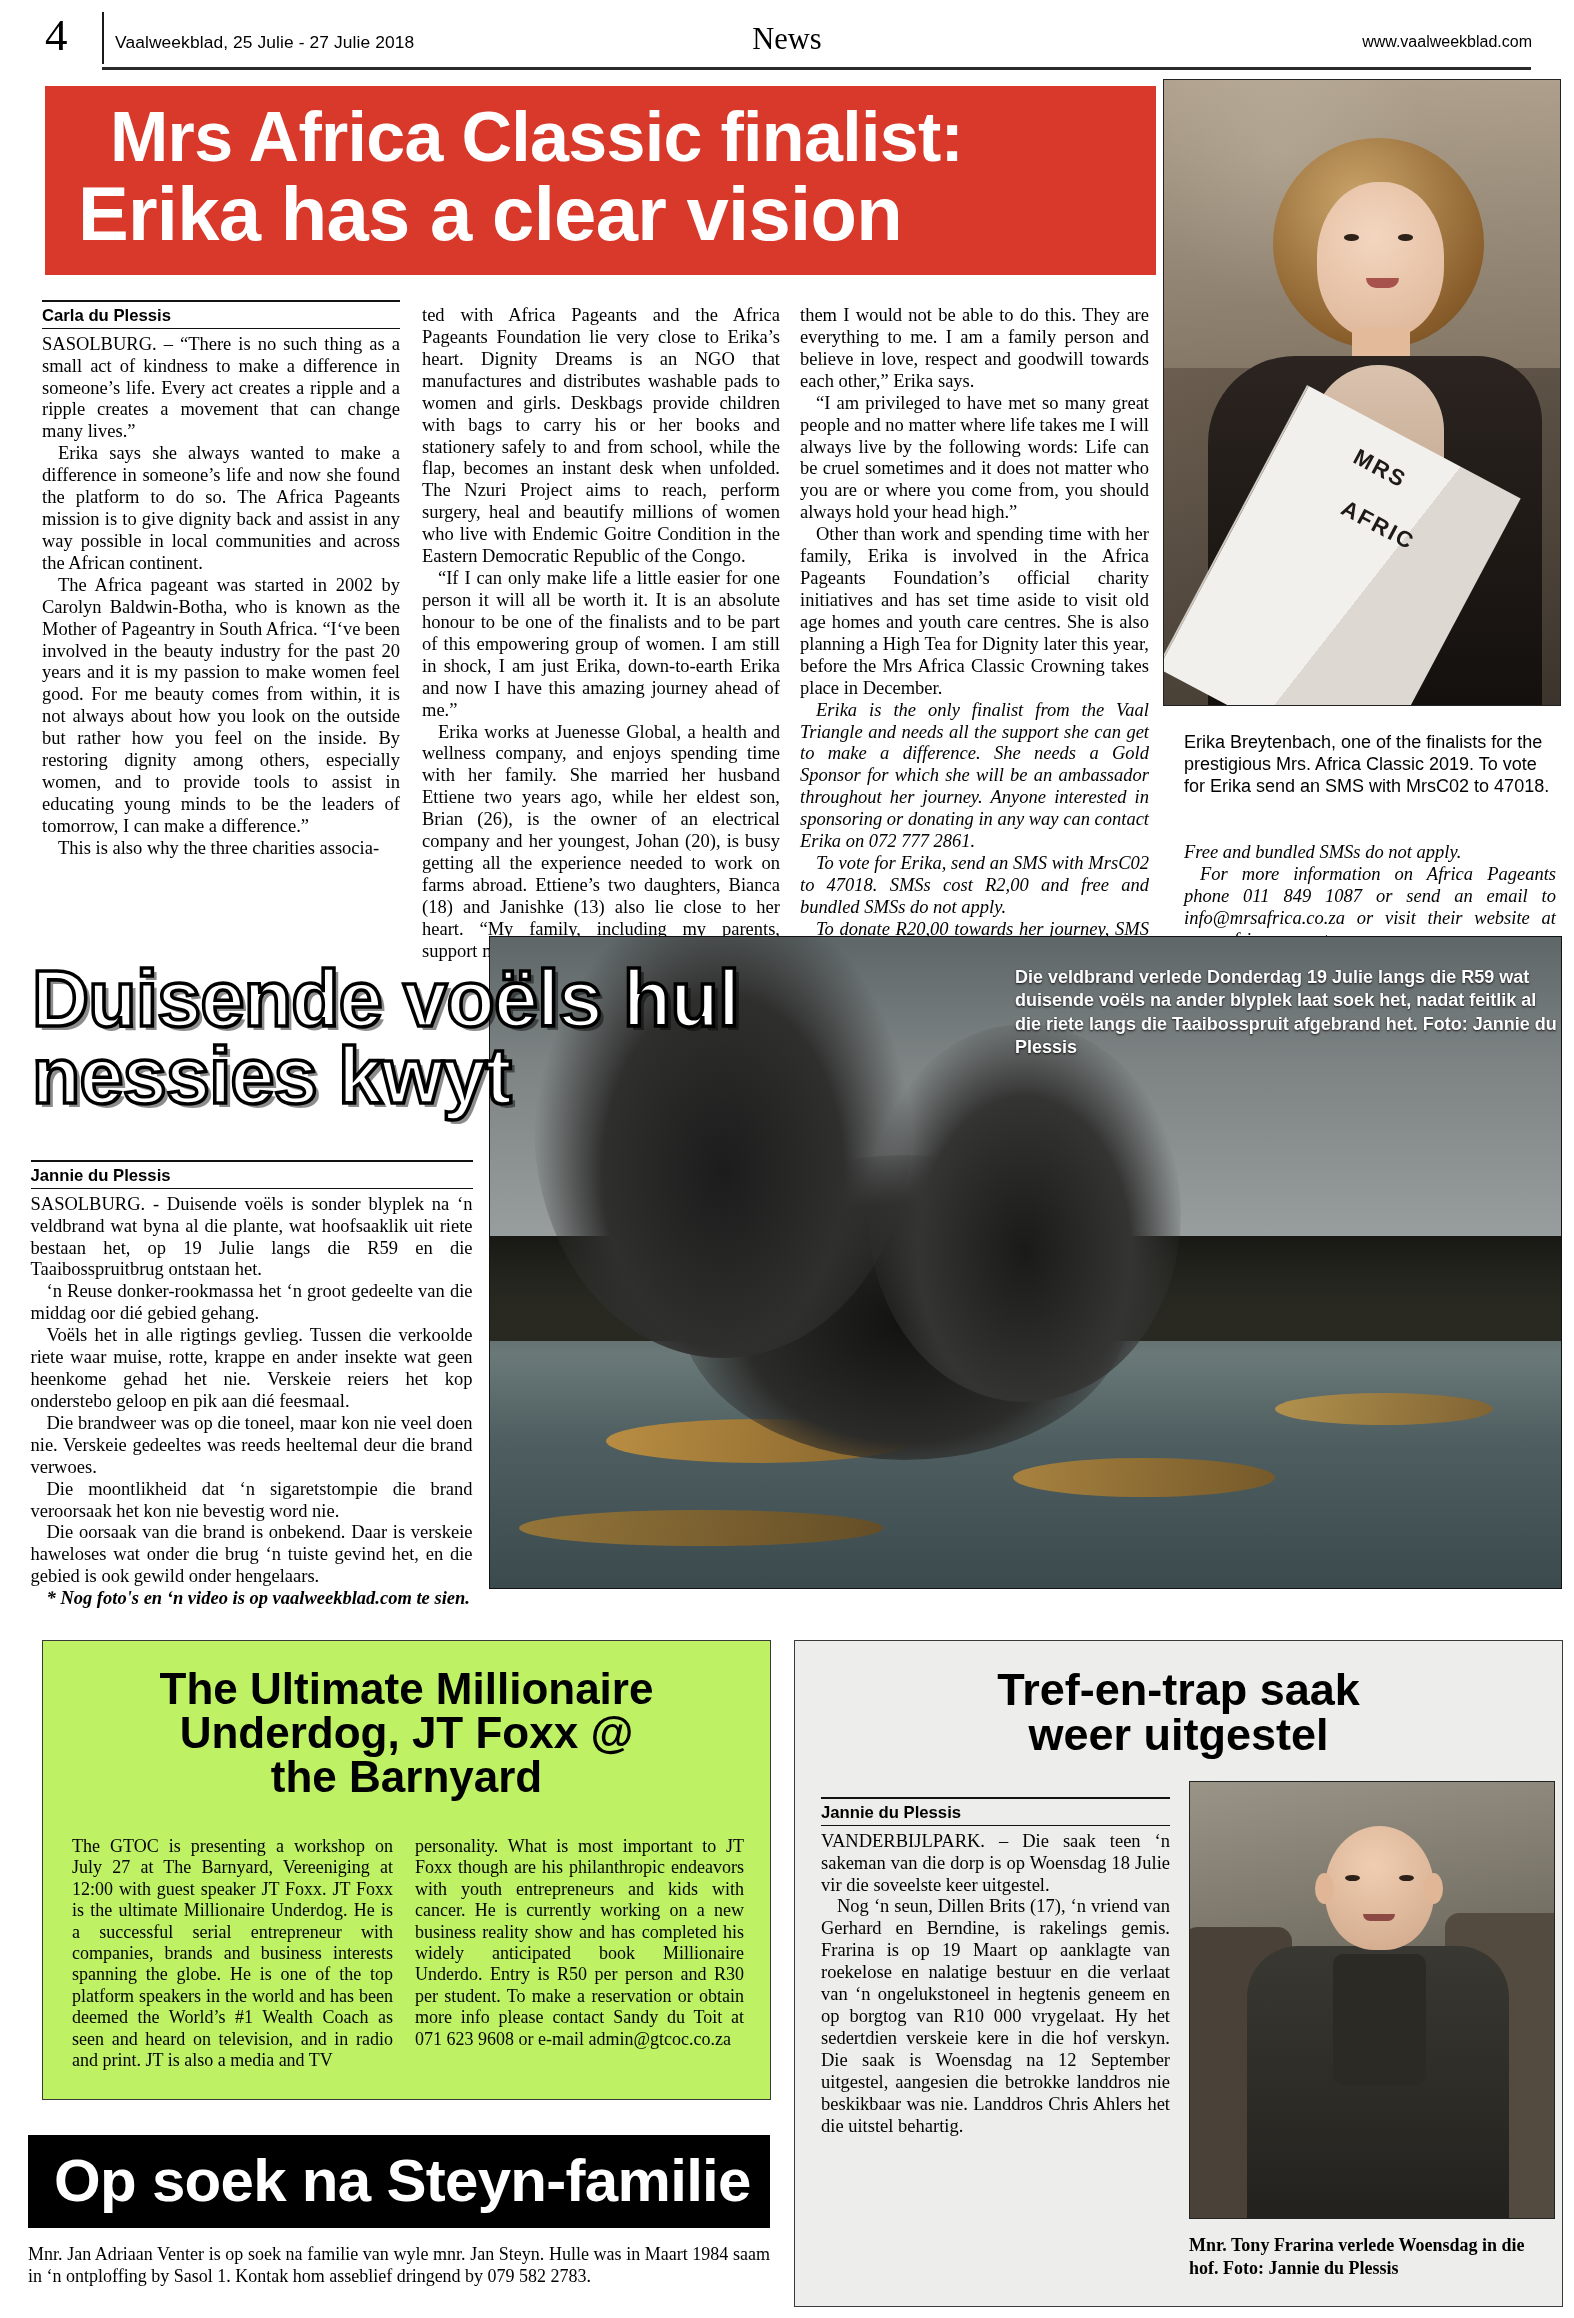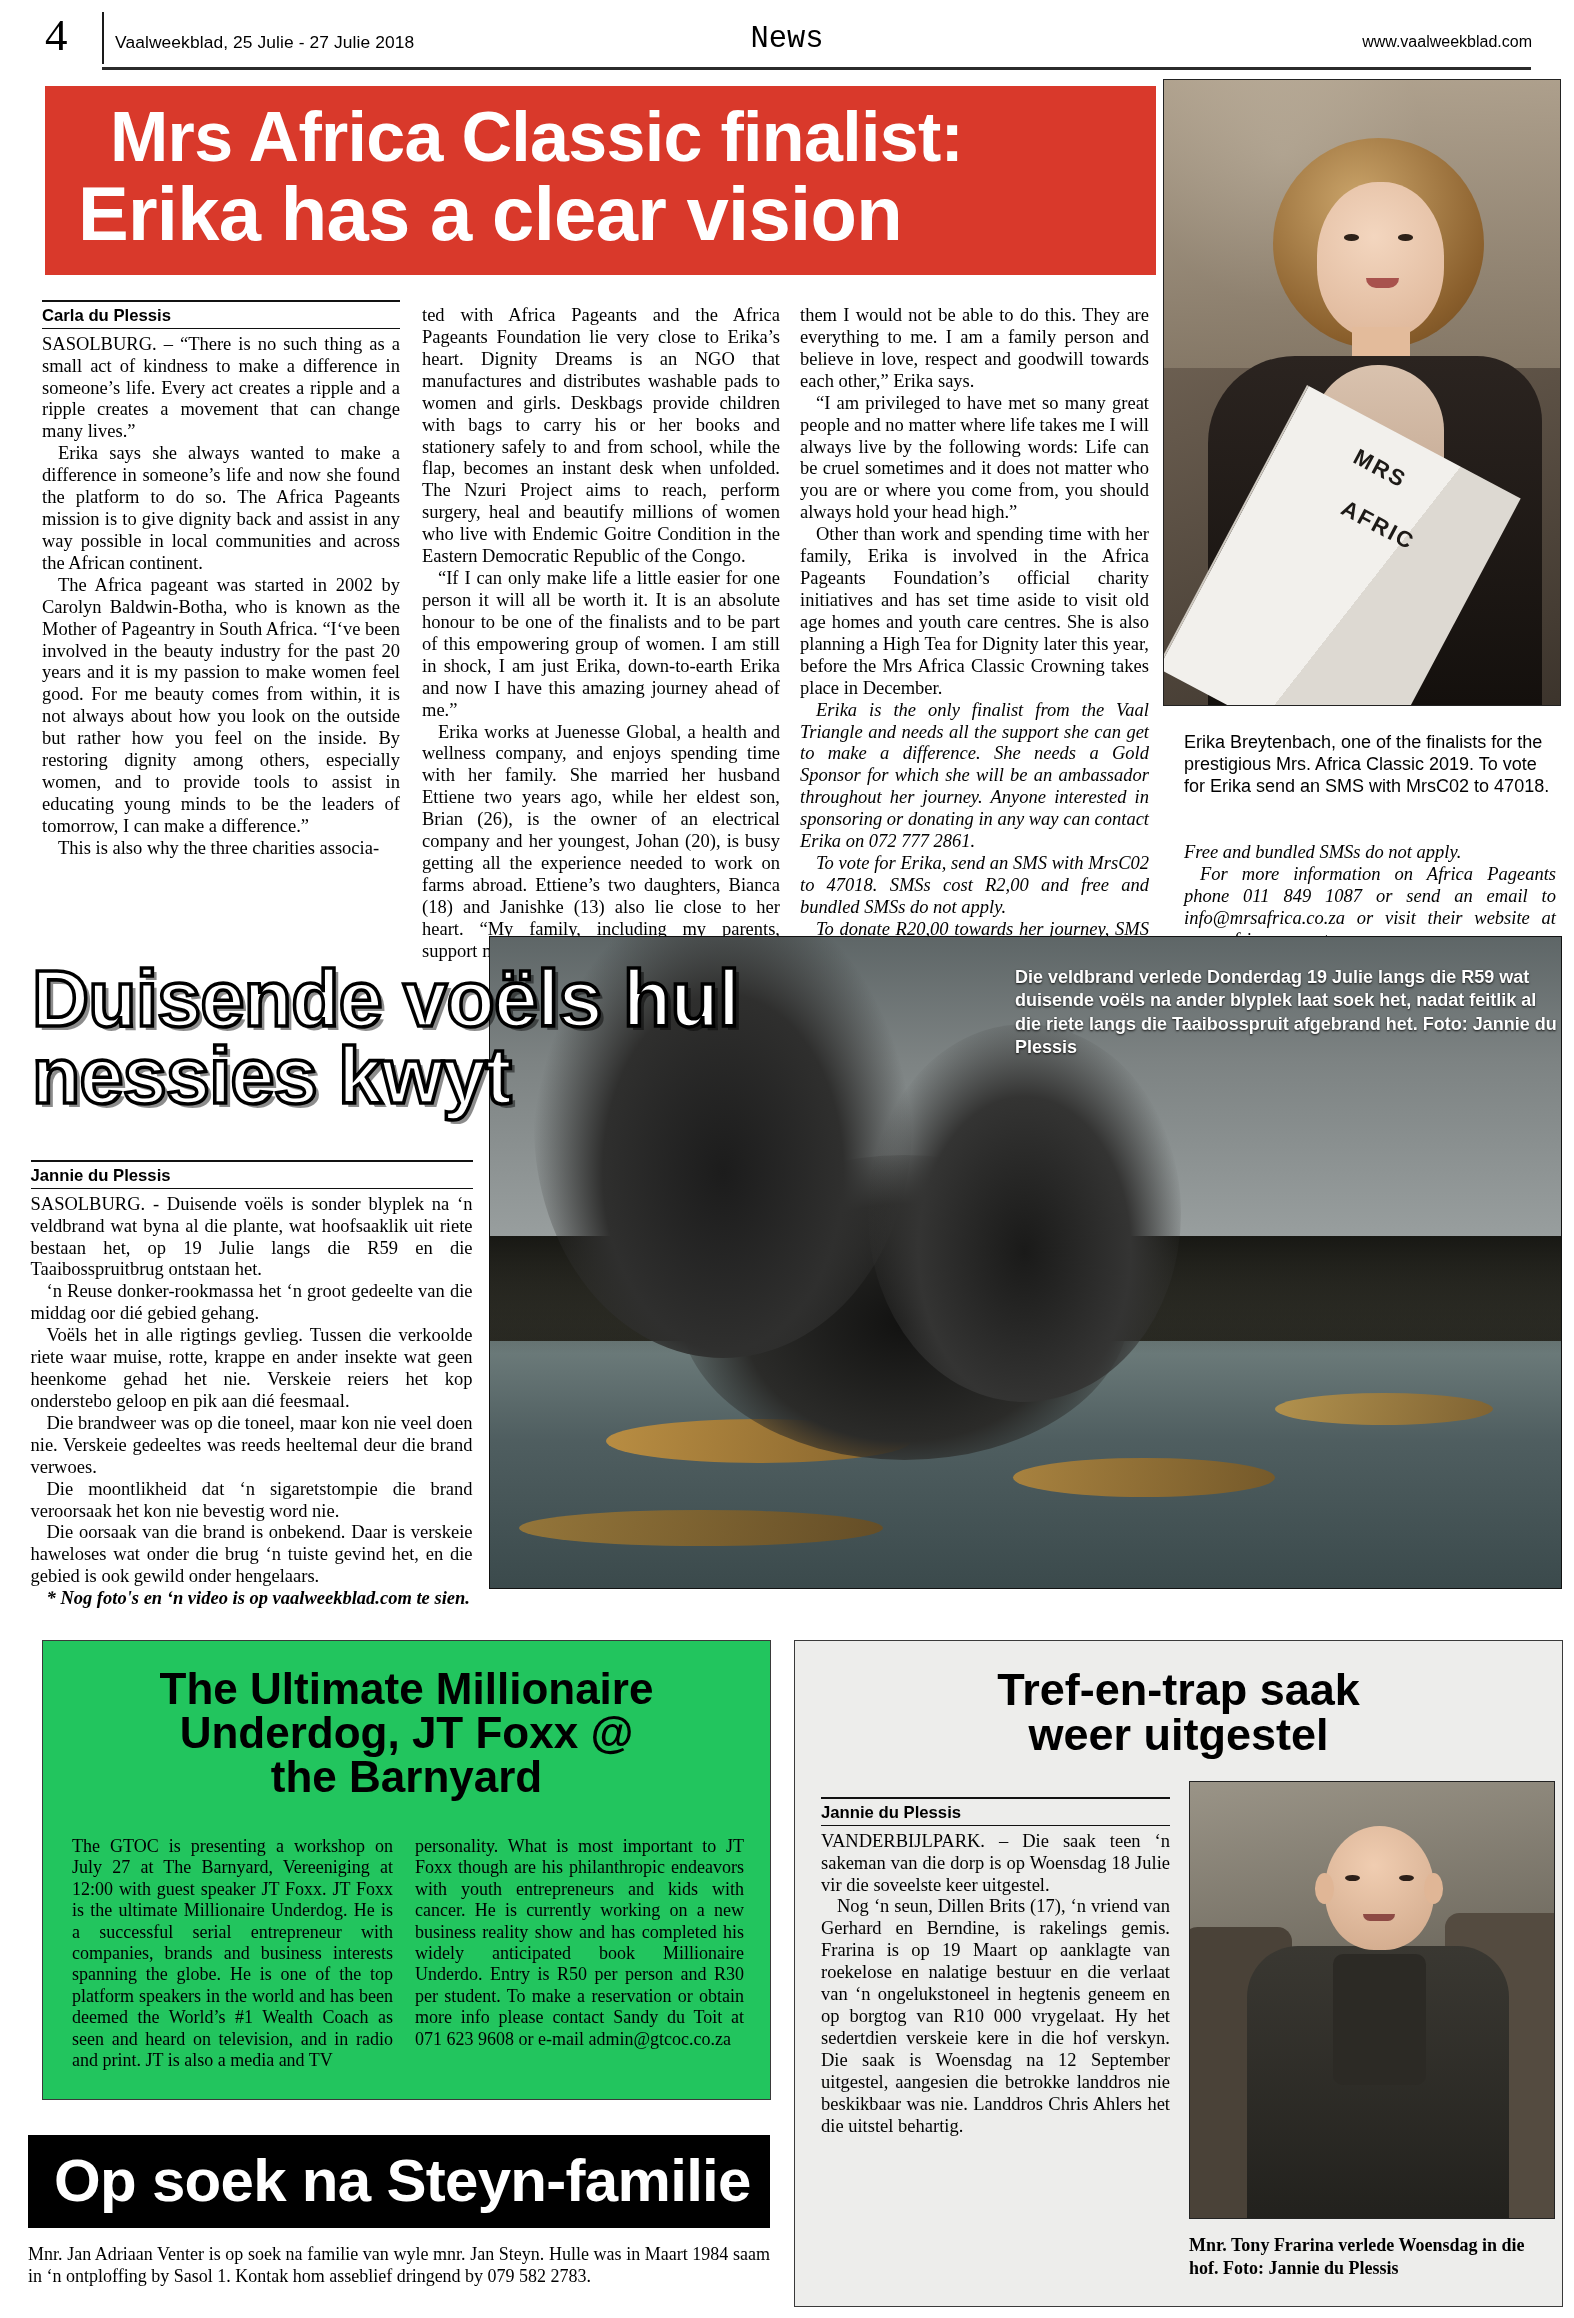--- a/index.html
+++ b/index.html
@@ -10,21 +10,21 @@
   .page{position:absolute;inset:0;background:#fff;}
 
   
   .masthead{position:absolute;left:0;top:0;width:1574px;height:70px;}
   .folio{position:absolute;left:45px;top:13px;font-family:"Liberation Serif",serif;
          font-size:45px;font-weight:400;line-height:1;}
   .mast-rule-v{position:absolute;left:102px;top:11.6px;width:2.2px;height:52px;background:#1a1a1a;}
   .mast-left{position:absolute;left:115px;top:32px;font-family:"Liberation Sans",sans-serif;
              font-size:17.4px;letter-spacing:0.1px;}
   .mast-center{position:absolute;left:0;top:22px;width:1574px;text-align:center;
-               font-family:Liberation Mono, monospace;font-size:30.5px;}
+               font-family:Liberation Serif, serif;font-size:30.5px;}
   .mast-right{position:absolute;right:42px;top:33px;font-family:"Liberation Sans",sans-serif;font-size:16px;}
   .mast-rule-h{position:absolute;left:102px;top:67px;width:1429px;height:2.9px;background:#2b2b2b;}
 
   
   .redbox{position:absolute;left:45px;top:86px;width:1111px;height:189px;background:#d9392b;}
   .redbox h1{margin:0;font-family:"Liberation Sans",sans-serif;font-weight:700;color:#fff;
              letter-spacing:-0.7px;}
   .rb-l1{position:absolute;left:65px;top:16px;font-size:70px;line-height:1;}
   .rb-l2{position:absolute;left:33px;top:90px;font-size:76px;line-height:1;}
 
@@ -101,21 +101,21 @@
             background:linear-gradient(90deg,#a87e33,#6d4d1c);opacity:.8;}
   .fp-flame{position:absolute;left:342px;top:52%;width:124px;height:30.5px;border-radius:50%;
             background:radial-gradient(ellipse,#ffb03a,#d3591d 60%,rgba(200,70,20,0));}
   .fp-burn{position:absolute;left:0;top:46%;width:100%;height:18%;
            background:linear-gradient(180deg,rgba(15,15,12,.85),rgba(15,15,12,0));}
   .firecap{position:absolute;left:1015px;top:966px;width:550px;color:#fff;
            font-family:"Liberation Sans",sans-serif;font-weight:700;font-size:18px;line-height:1.30;
            text-shadow:0 0.7px 2.2px rgba(0,0,0,.9);}
 
   
-  .boxL{position:absolute;left:42px;top:1640px;width:727px;height:458px;border:1.5px solid #3a3a3a;background:#22c55e;}
+  .boxL{position:absolute;left:42px;top:1640px;width:727px;height:458px;border:1.5px solid #3a3a3a;background:#bef264;}
   .boxR{position:absolute;left:794px;top:1640px;width:767px;height:665px;border:1.5px solid #3a3a3a;background:#ededeb;}
   .boxhead{font-family:"Liberation Sans",sans-serif;font-weight:700;text-align:center;line-height:1.0;}
 
   
   .blackbar{position:absolute;left:28px;top:2135px;width:742px;height:93px;background:#000;}
   .blackbar h2{margin:0;position:absolute;left:26px;top:16px;color:#fff;
                font-family:"Liberation Sans",sans-serif;font-weight:700;font-size:60px;line-height:1;
                letter-spacing:-0.7px;}
   .steyntext{position:absolute;left:28px;top:2244px;width:742px;font-size:18px;line-height:1.20;text-align:justify;}
 

